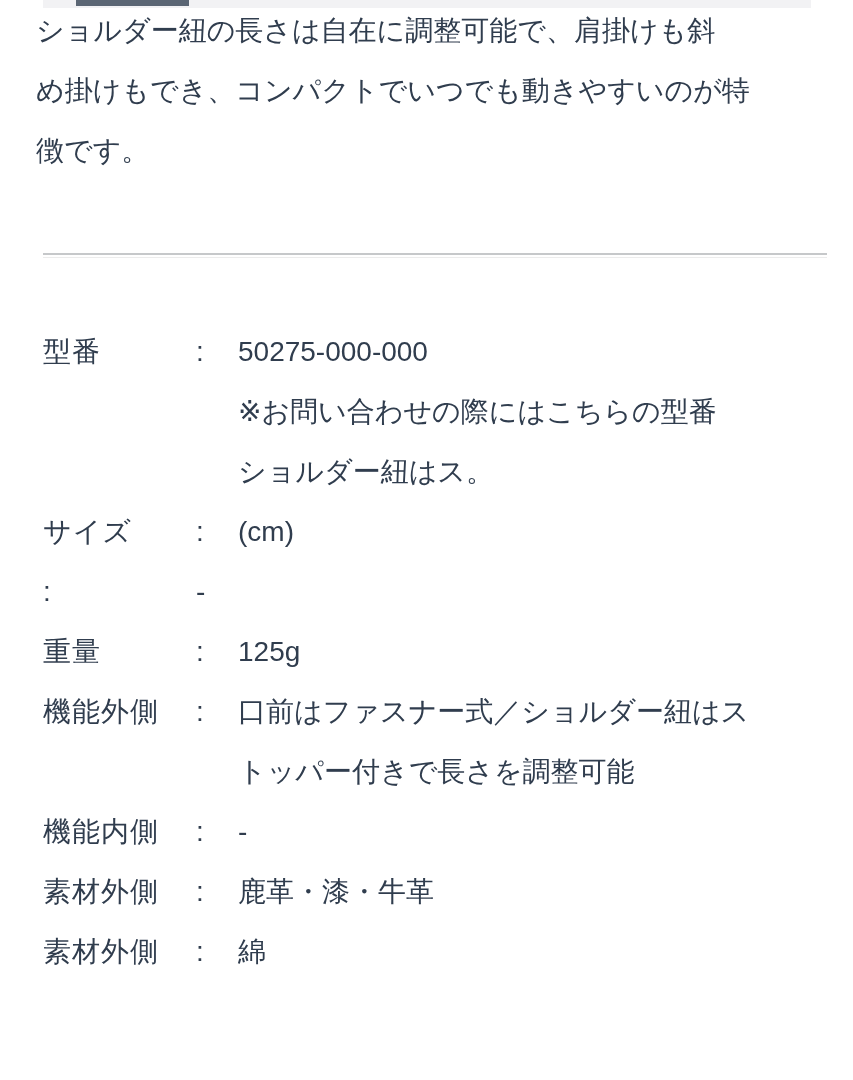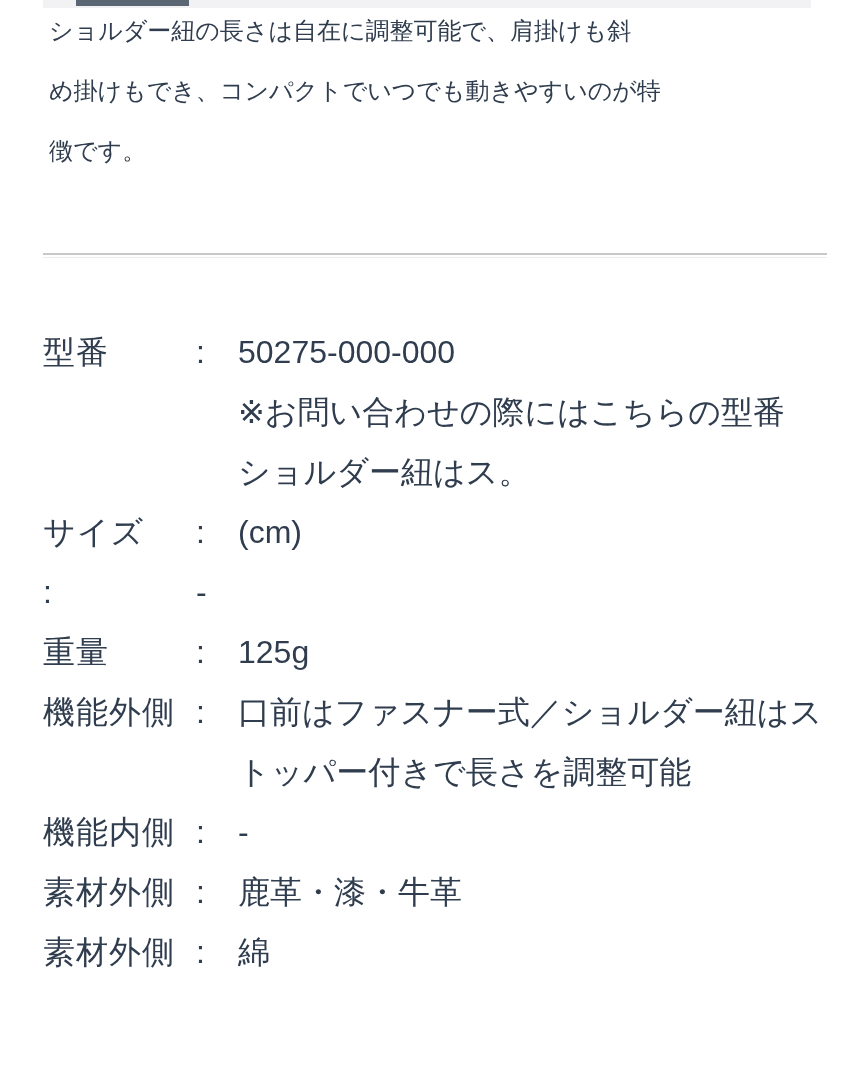--- a/index.html
+++ b/index.html
@@ -28,24 +28,24 @@
     position: absolute;
     left: 76px;
     top: 0;
     width: 113px;
     height: 6px;
     background: #5b6674;
   }
   
   .description {
     position: absolute;
-    left: 49px;
+    left: 36px;
     top: 1px;
     width: 800px;
-    font-size: 24px;
+    font-size: 28px;
   }
   .tline {
     display: block;
     height: 60px;
     line-height: 60px;
     white-space: nowrap;
     overflow: visible;
   }
   
   .divider {
@@ -64,21 +64,21 @@
     width: 100%;
     height: 1px;
     background: #ececec;
   }
   
   .spec-table {
     position: absolute;
     left: 43px;
     top: 322px;
     width: 800px;
-    font-size: 32px;
+    font-size: 28px;
   }
   .spec-row {
     display: grid;
     grid-template-columns: 153px 42px 1fr;
     align-items: start;
   }
   .spec-label {
     line-height: 60px;
     height: 60px;
     white-space: nowrap;

